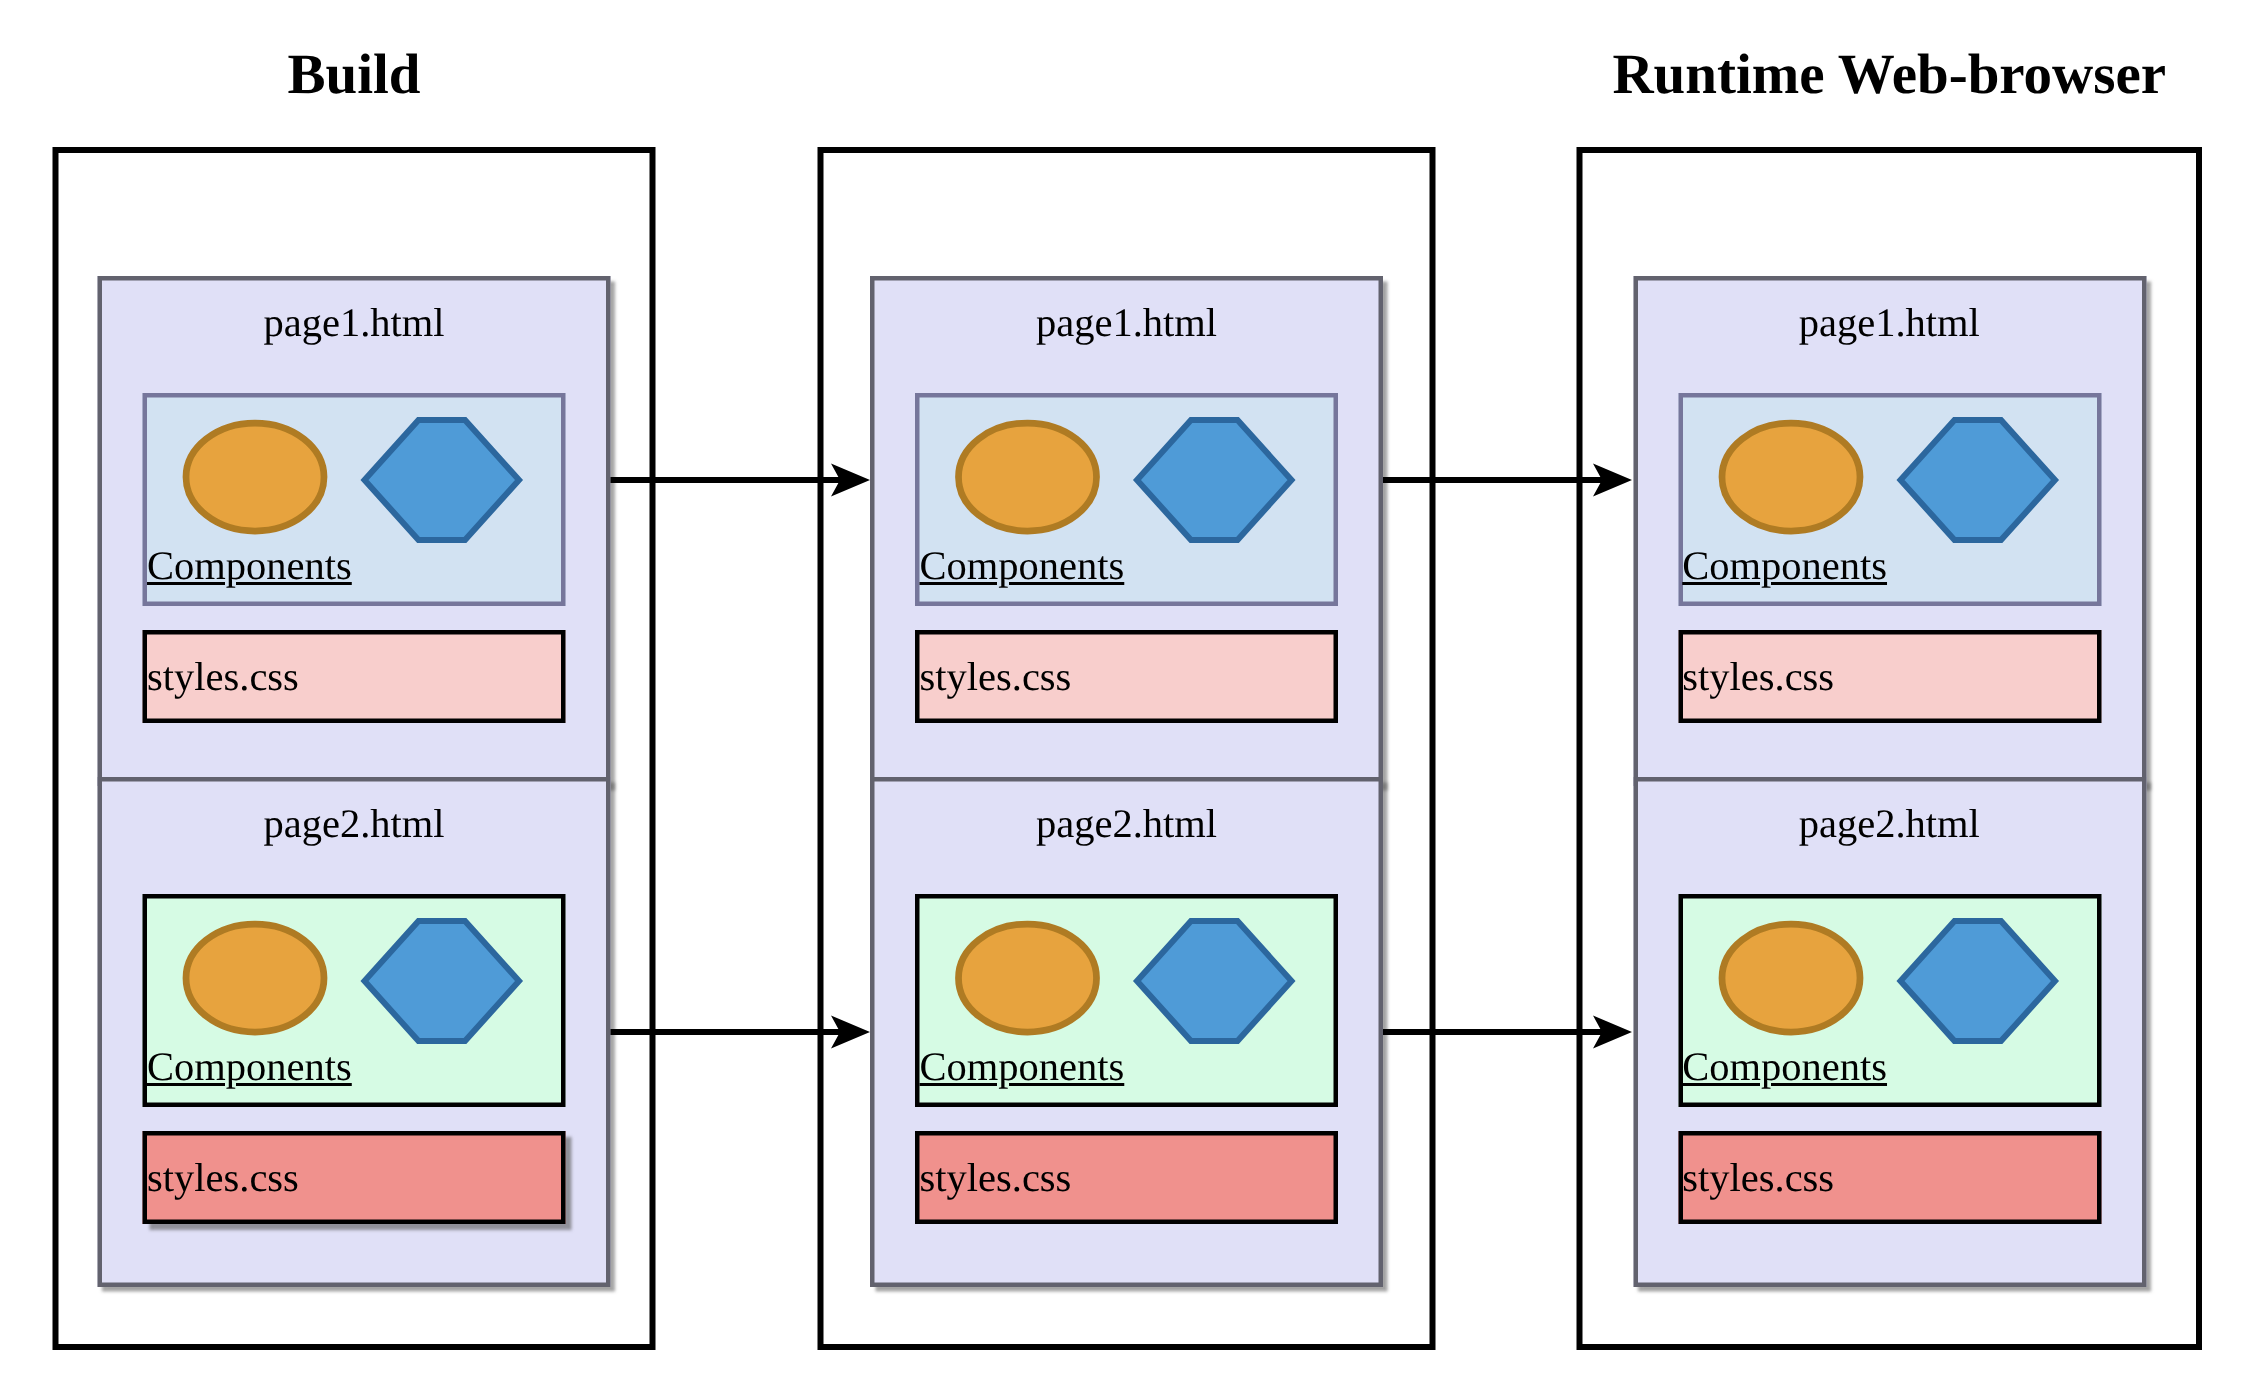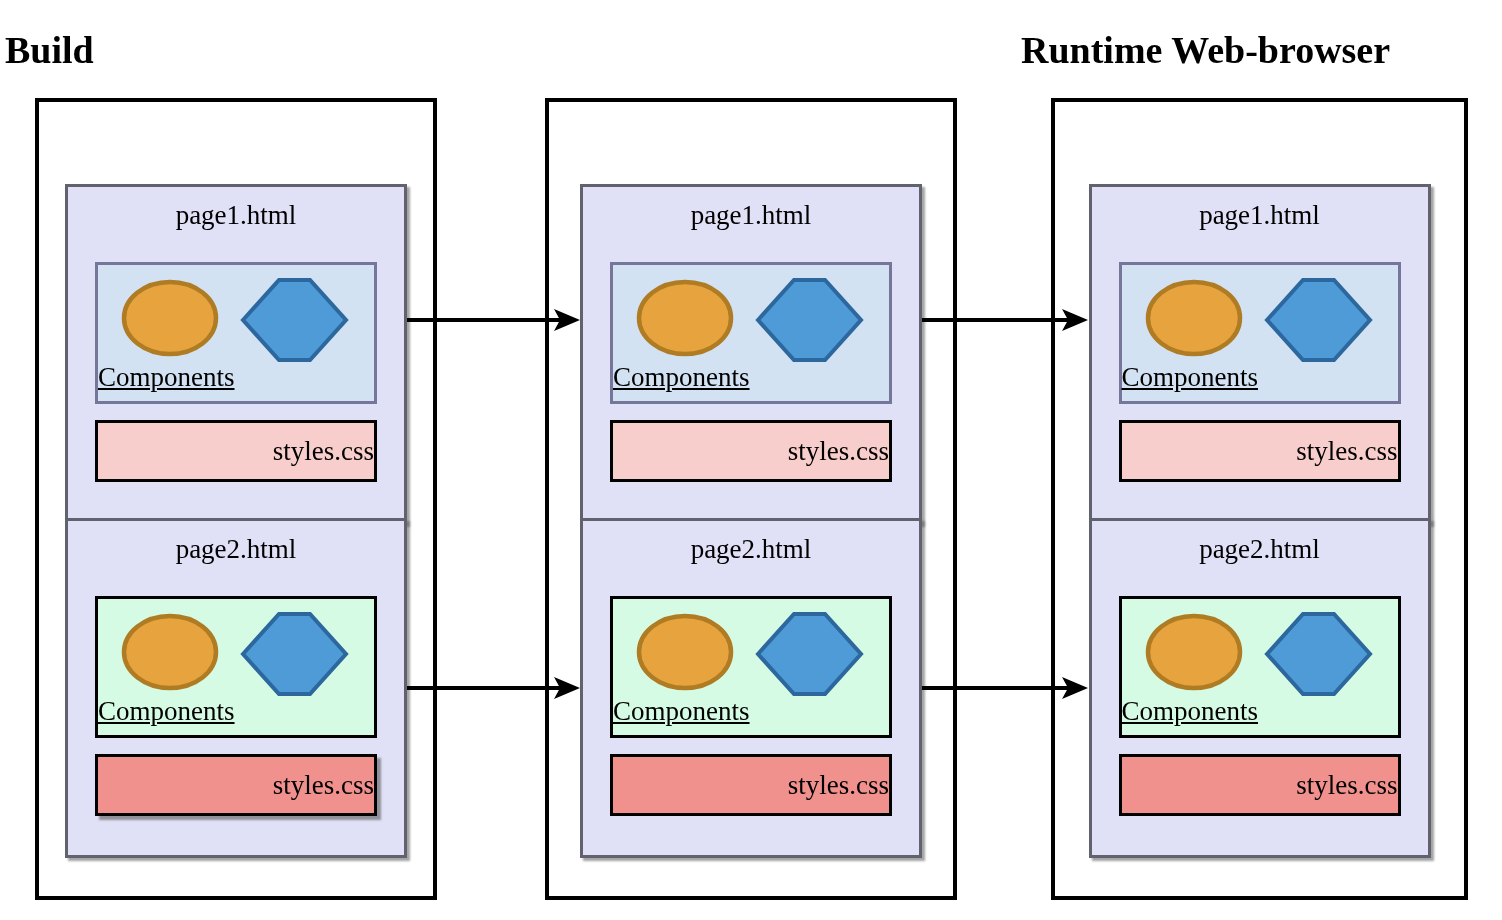--- a/index.html
+++ b/index.html
@@ -10,21 +10,21 @@
     font-family:"Liberation Serif","DejaVu Serif",serif;
     color:#000;
     overflow:hidden;
   }
   .col{position:absolute;top:0;height:920px;}
   .col--build{left:35px;width:402px;}
   .col--server{left:545px;width:412px;}
   .col--browser{left:1051px;width:417px;}
   .heading{
     position:absolute;top:30px;left:-30px;right:-30px;
-    margin:0;text-align:left;
+    margin:0;text-align:center;
     font-size:38px;font-weight:bold;line-height:1.1;
     white-space:nowrap;
   }
   .outer{
     position:absolute;top:98px;left:0;right:0;bottom:20px;
     background:#ffffff;border:4px solid #000000;
     box-sizing:border-box;
   }
   .card{
     position:absolute;left:50%;transform:translateX(-50%);
@@ -48,21 +48,21 @@
   .comps--green{background:#d6fbe4;border:3px solid #000000;}
   .comps .shapes{position:absolute;left:-3px;top:-3px;}
   .comps-label{
     position:absolute;left:0;right:0;bottom:8px;
     font-size:27px;line-height:1.1;text-decoration:underline;
   }
   .stylesbox{
     position:absolute;left:27px;top:233px;
     width:282px;height:62px;
     box-sizing:border-box;
-    display:flex;align-items:center;justify-content:flex-end;
+    display:flex;align-items:center;justify-content:flex-start;
     font-size:27px;
   }
   .stylesbox--pink{background:#f8cecc;border:3px solid #000000;}
   .stylesbox--salmon{background:#f0918d;border:3px solid #000000;}
   .stylesbox--shadow{box-shadow:4px 4px 2px rgba(90,90,90,0.6);}
   .arrows{
     position:absolute;left:0;top:0;
     pointer-events:none;z-index:5;
   }
 </style>

